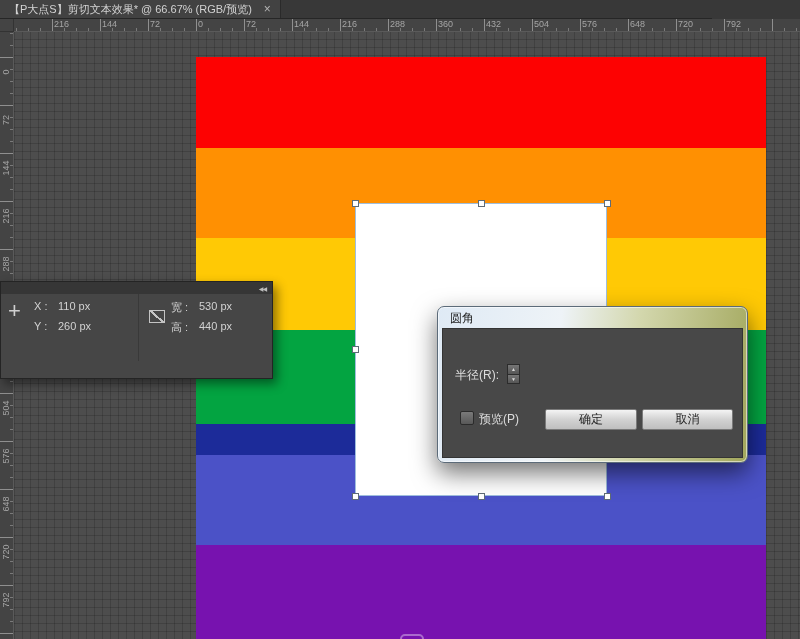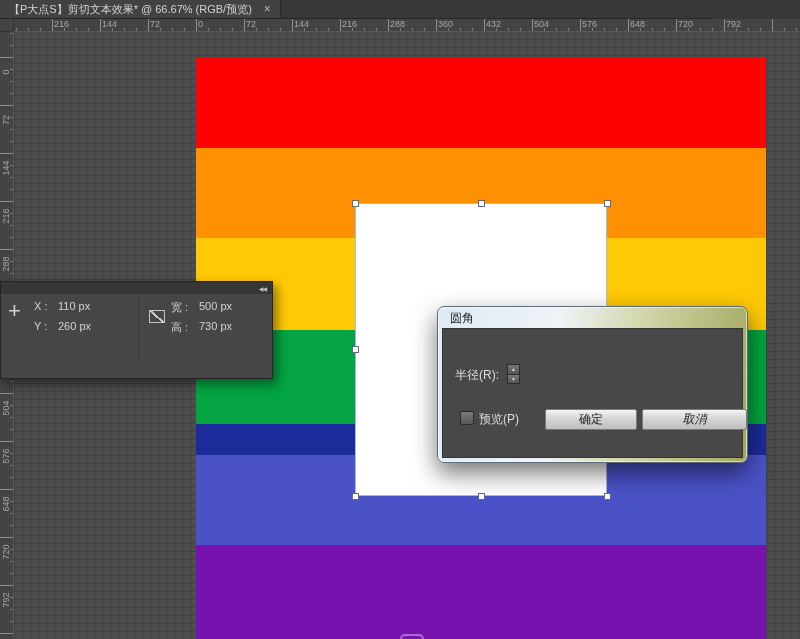--- a/index.html
+++ b/index.html
@@ -76,21 +76,21 @@
   .spin-btn.up{border-bottom:none;}
   .radius-input{position:absolute;left:78px;top:34px;width:115px;height:22px;border:2px solid #e0891e;
       box-sizing:border-box;background:linear-gradient(#80868e,#959ba3);font-size:11px;line-height:18px;cursor:text;}
   .radius-sel{display:inline-block;background:#aeb6c3;color:#16191e;padding:0 26px 0 4px;height:18px;}
   .checkbox{position:absolute;left:17px;top:82px;width:12px;height:12px;
       background:linear-gradient(#7a7a7a,#585858);border:1px solid #2b2b2b;border-radius:2px;cursor:pointer;}
   .btn{position:absolute;top:80px;height:21px;background:linear-gradient(#f4f4f4,#d3d3d3 48%,#bfbfbf);
       border:1px solid #7a7a7a;border-radius:2px;font-size:12px;color:#1d1d1d;text-align:center;
       line-height:19px;box-sizing:border-box;cursor:pointer;}
   .btn-ok{left:102px;width:92px;}
-  .btn-cancel{left:199px;width:105px;font-style:italic;}
+  .btn-cancel{left:199px;width:91px;}
 
   
   .watermark{position:absolute;left:386px;top:603px;z-index:6;display:flex;align-items:center;gap:2px;opacity:.75;}
   .wm-logo{display:flex;align-items:center;justify-content:center;width:20px;height:15px;
       border:2px solid rgba(255,255,255,.5);border-radius:5px;color:rgba(255,255,255,.65);
       font-size:10px;font-weight:bold;}
   .wm-suffix{color:rgba(255,255,255,.55);font-size:12px;}
 </style>
 </head>
 <body>
@@ -287,23 +287,23 @@
   </div>
   <div class="ip-content">
     <span class="ip-cross">+</span>
     <span class="ip-text" style="left:33px;top:6px">X :</span>
     <span class="ip-text" style="left:57px;top:6px">110 px</span>
     <span class="ip-text" style="left:33px;top:26px">Y :</span>
     <span class="ip-text" style="left:57px;top:26px">260 px</span>
     <span class="ip-divider"></span>
     <span class="ip-recticon"></span>
     <span class="ip-text" style="left:170px;top:6px">宽 :</span>
-    <span class="ip-text" style="left:198px;top:6px">500 px</span>
+    <span class="ip-text" style="left:198px;top:6px">530 px</span>
     <span class="ip-text" style="left:170px;top:26px">高 :</span>
-    <span class="ip-text" style="left:198px;top:26px">730 px</span>
+    <span class="ip-text" style="left:198px;top:26px">440 px</span>
   </div>
 </div>
 
 <div class="dialog">
   <div class="dlg-title">圆角</div>
   <div class="dlg-client">
     <span class="dlg-label" style="left:12px;top:38px">半径(R):</span>
     <div class="spinner">
       <div class="spin-btn up">▲</div>
       <div class="spin-btn">▼</div>

